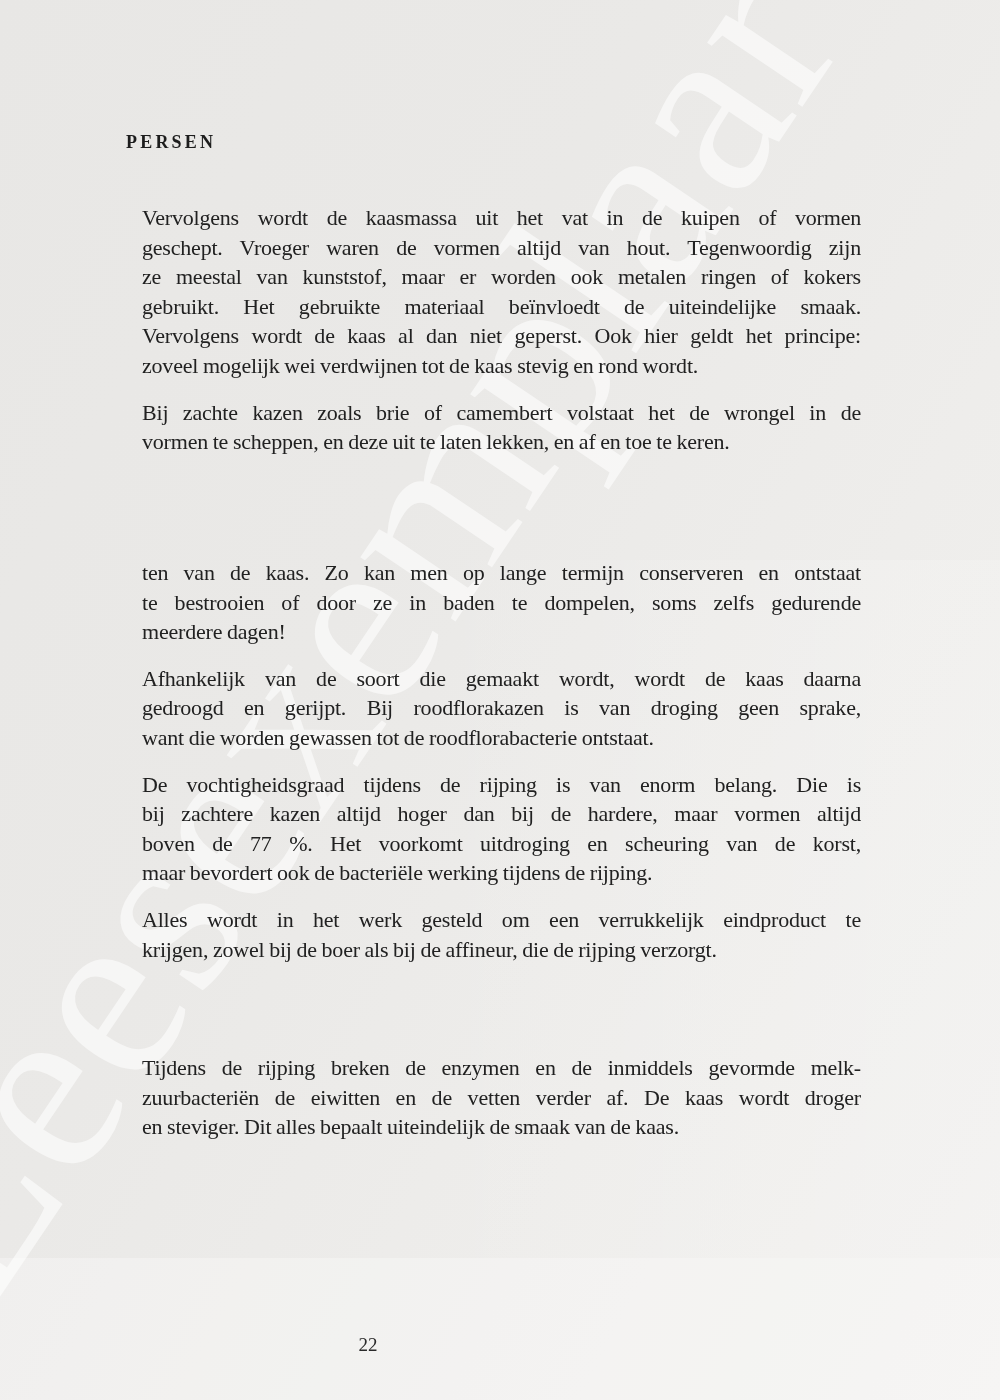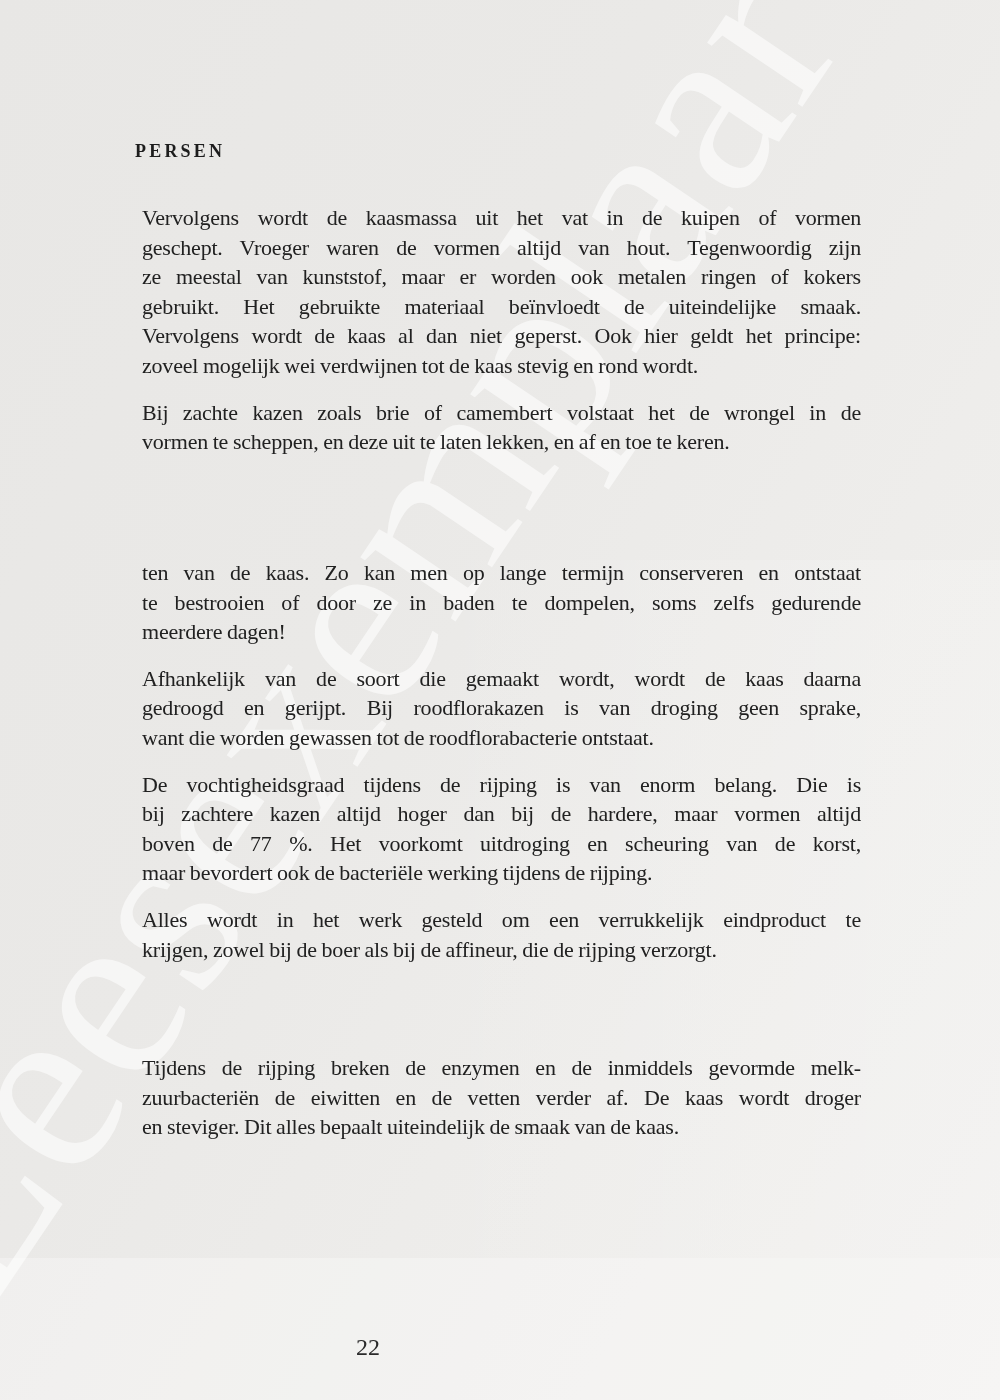--- a/index.html
+++ b/index.html
@@ -37,21 +37,21 @@
     position: absolute;
     left: 0; top: 1258px; width: 1000px; height: 142px;
     background: rgba(255, 255, 255, 0.30);
     z-index: 2;
   }
   .content-layer { position: absolute; inset: 0; z-index: 3; }
   .heading {
     position: absolute;
     left: 126px;
     width: 753px;
-    margin: 9px;
+    margin: 0;
     font-size: 18px;
     font-weight: 700;
     letter-spacing: 3.2px;
     color: #1d1d1d;
     line-height: 22px;
   }
   .textblock {
     position: absolute;
     left: 125px;
     width: 753px;
@@ -71,21 +71,21 @@
   .line.ll {
     text-align: center;
     text-align-last: left;
   }
   .pagenum {
     position: absolute;
     left: 338px;
     top: 1334px;
     width: 60px;
     text-align: center;
-    font-size: 24px;
+    font-size: 19px;
     color: #2a2a2a;
     z-index: 3;
   }
 </style>
 </head>
 <body>
 
 <div class="page">
 
   <div class="watermark">Leesexemplaar</div>

